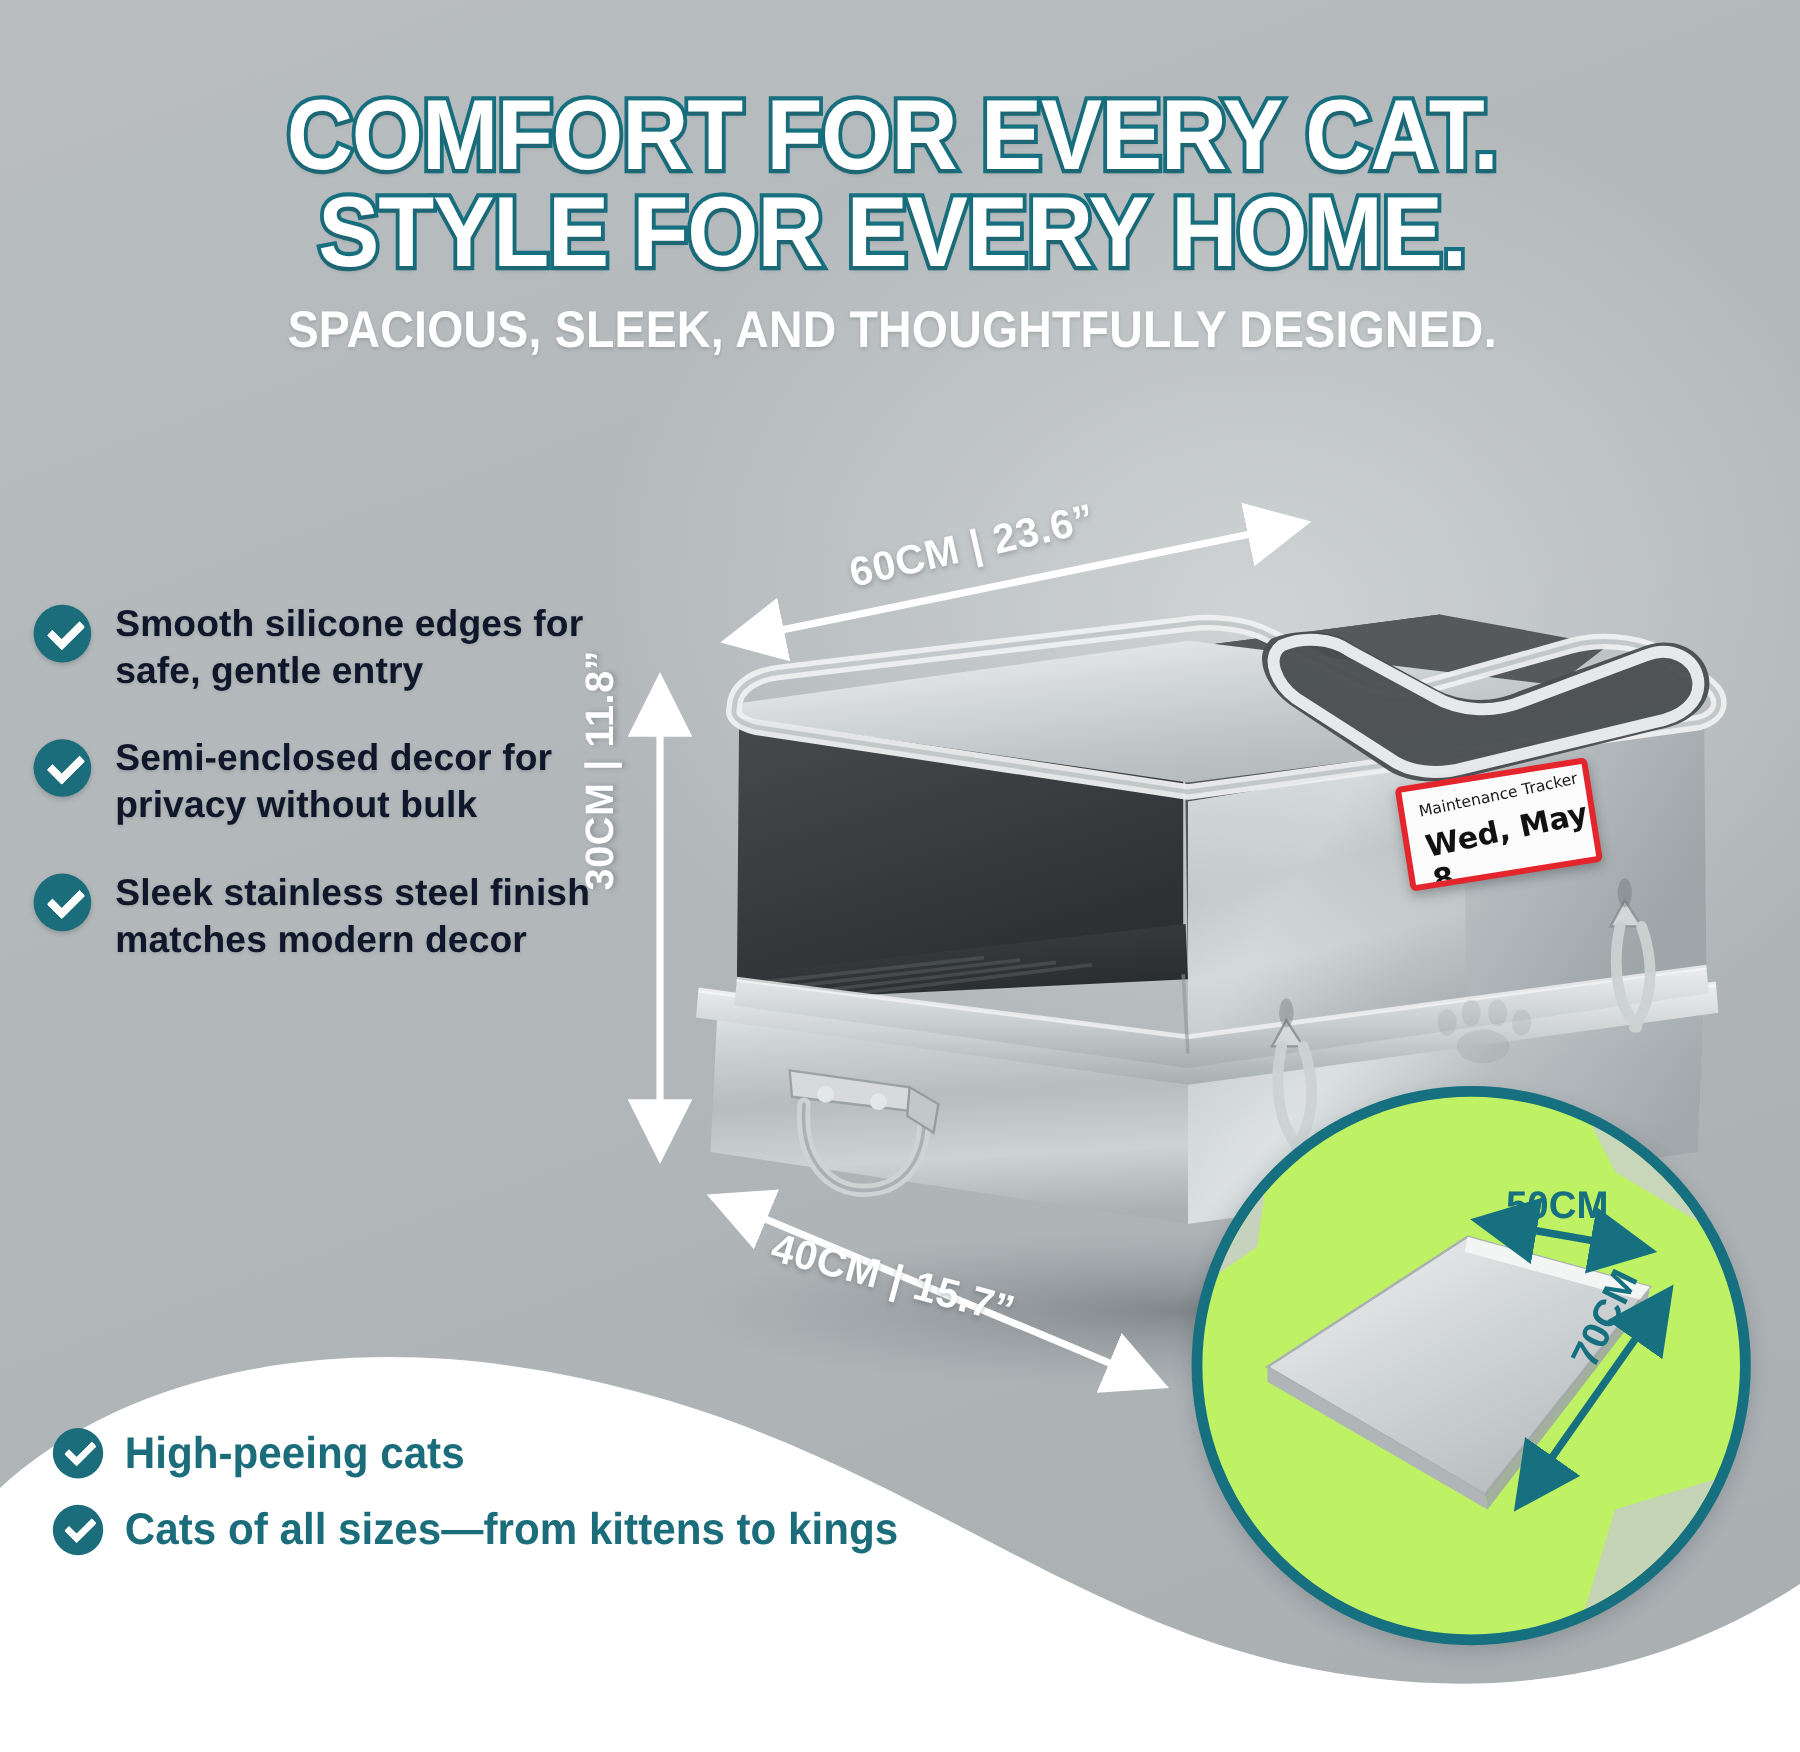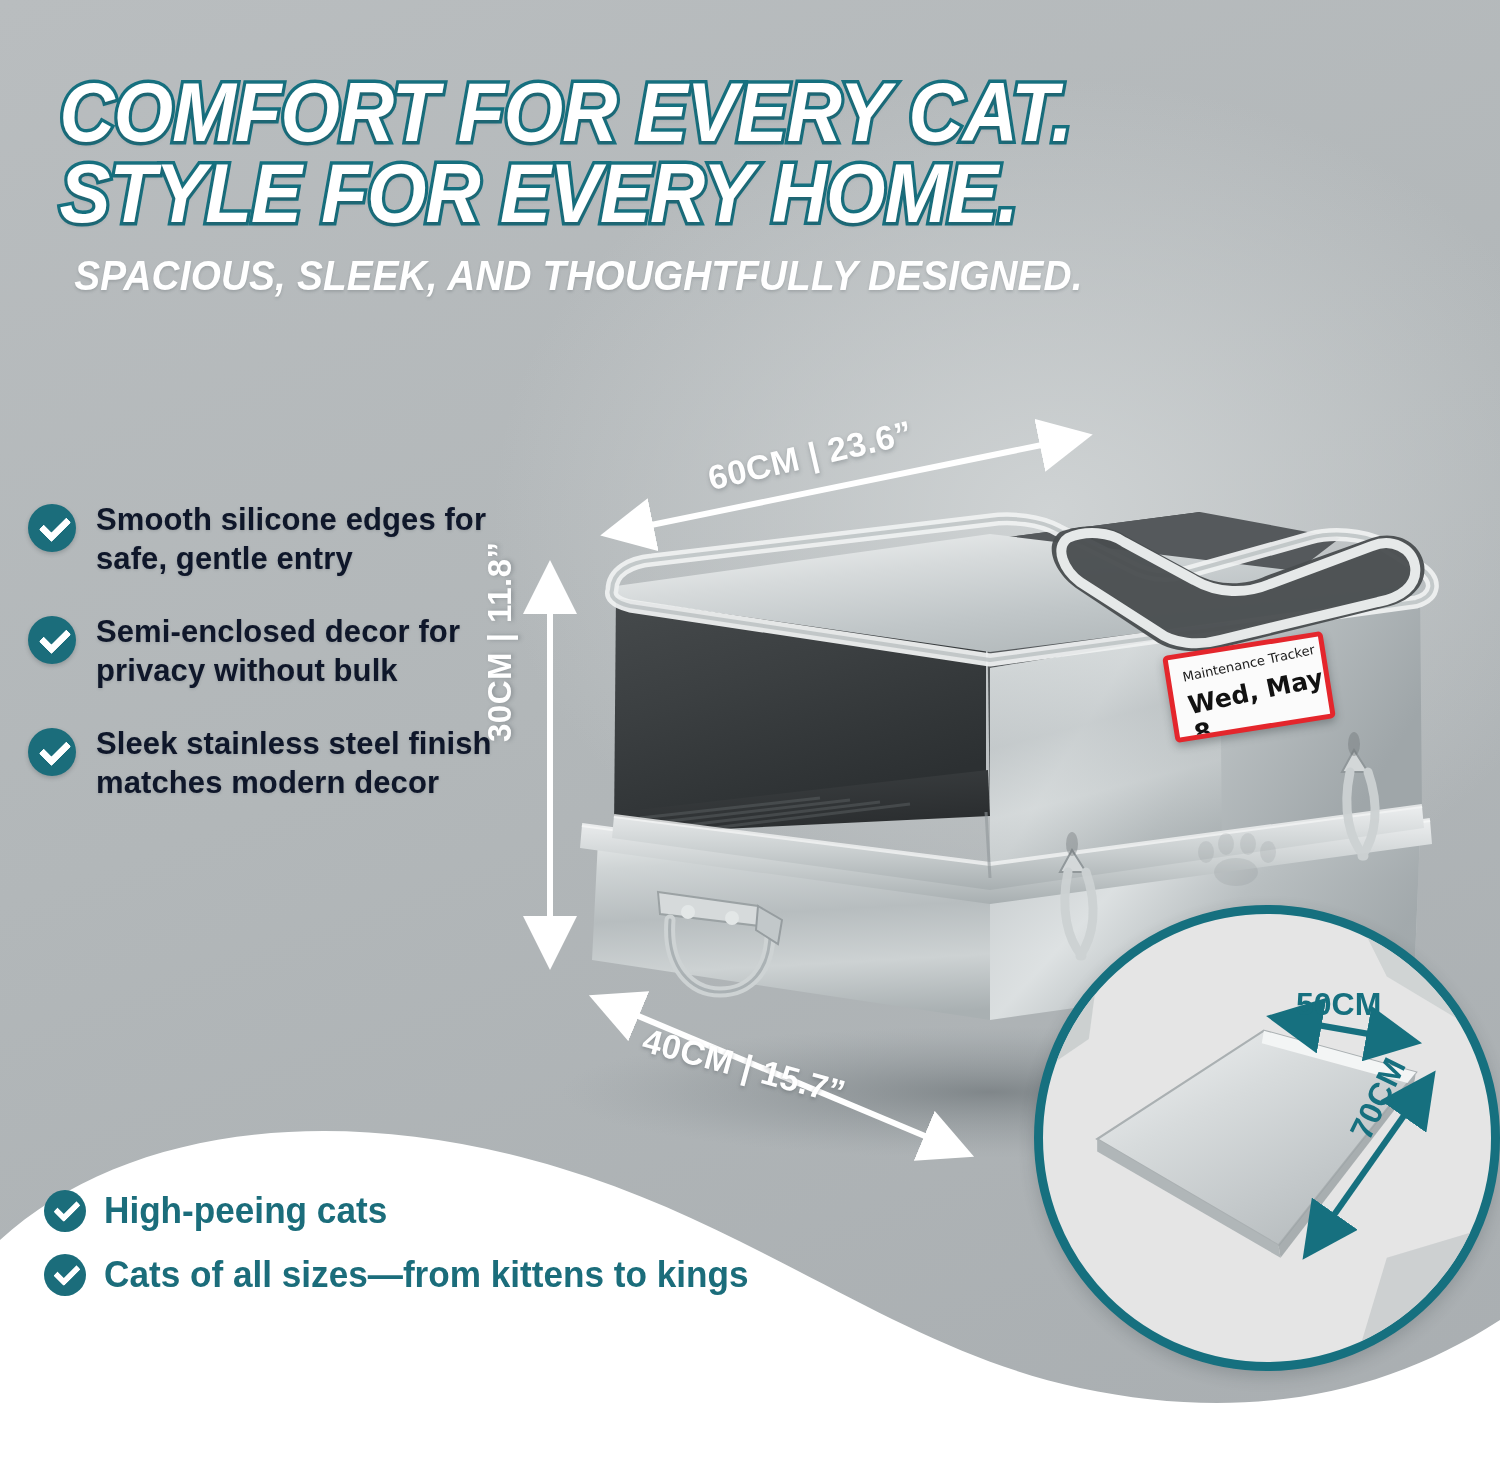--- a/index.html
+++ b/index.html
@@ -13,21 +13,21 @@
   
   .bg-base{position:absolute;inset:0;
     background:
       radial-gradient(ellipse 900px 700px at 70% 35%, #cfd3d4 0%, rgba(207,211,212,0) 62%),
       linear-gradient(160deg,#b9bdbf 0%, #b2b7b9 45%, #a9aeb1 100%);
   }
   .bg-wave{position:absolute;left:0;right:0;bottom:0;height:470px;}
   .bg-wave svg{display:block;width:100%;height:100%;}
 
   
-  .headline-wrap{position:absolute;left:0;right:13px;top:72px;font-style:italic;}
+  .headline-wrap{position:absolute;left:0;right:13px;top:72px;text-align:center;}
   .headline{
     font-family:"Liberation Sans", sans-serif;
     font-weight:bold;font-size:83px;line-height:0.98;
     letter-spacing:-1px;color:#ffffff;
     -webkit-text-stroke:7px #16707f;
     paint-order:stroke fill;
     text-shadow:0 3px 4px rgba(60,70,75,.28);
     transform:scaleX(.92);transform-origin:center;
     margin:0;
   }
@@ -102,22 +102,22 @@
     transform:rotate(-9deg);box-shadow:0 4px 9px rgba(40,48,52,.35);
     overflow:hidden;
   }
   .st-l1{position:absolute;left:12px;top:8px;font-family:"DejaVu Sans",sans-serif;
     font-size:13px;color:#1a1a1a;transform:rotate(-3deg);font-weight:normal;}
   .st-l2{position:absolute;left:14px;top:30px;font-family:"DejaVu Sans",sans-serif;
     font-size:25px;font-weight:bold;color:#121212;transform:rotate(-3deg);}
 
   
   .inset{
-    position:absolute;left:1034px;top:905px;width:448px;height:448px;
-    border-radius:50%;background:#e5e5e5;border:9px solid #16707f;
+    position:absolute;left:993px;top:905px;width:448px;height:448px;
+    border-radius:50%;background:#bef264;border:9px solid #16707f;
     overflow:hidden;box-shadow:0 6px 16px rgba(40,50,55,.2);
   }
   .inset-scene{position:absolute;inset:0;}
   .inset-scene svg{display:block;width:100%;height:100%;overflow:visible;}
   .idim{position:absolute;color:#16707f;font-weight:bold;white-space:nowrap;}
   .idim-50{left:253px;top:72px;font-size:32px;}
   .idim-70{left:300px;top:215px;font-size:32px;transform:rotate(-64deg);transform-origin:left top;}
 </style>
 </head>
 <body>

